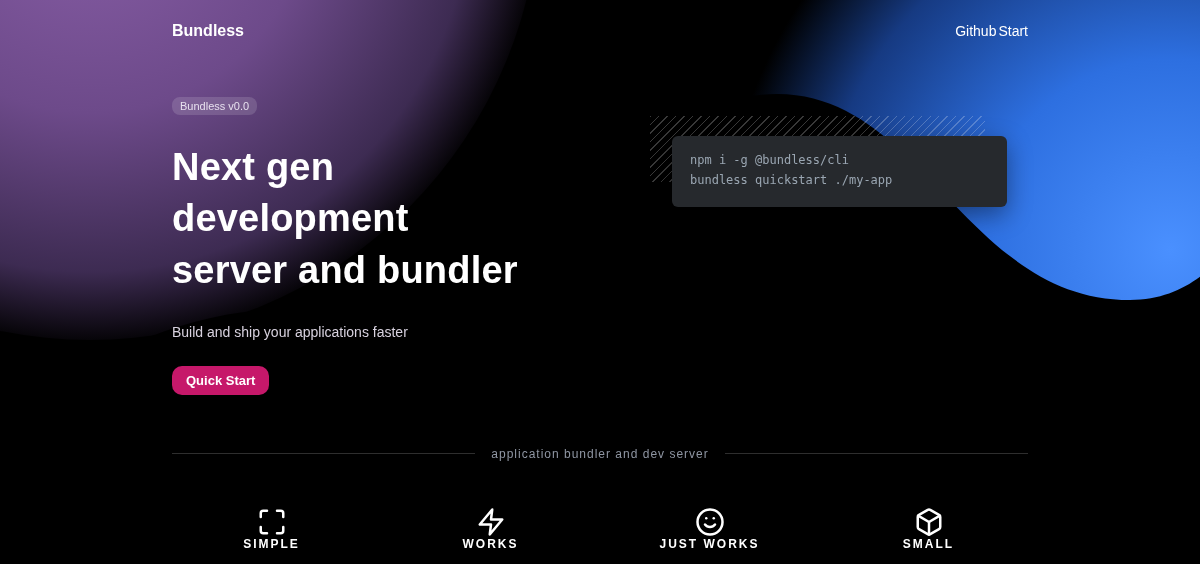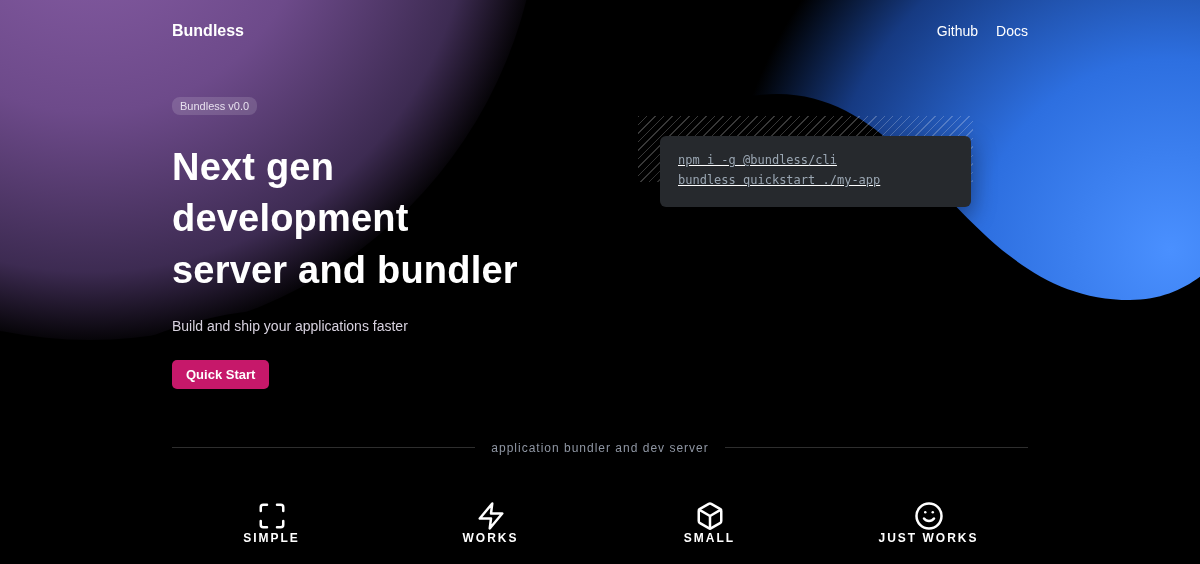--- a/index.html
+++ b/index.html
@@ -47,21 +47,21 @@
   }
 
   
   header {
     display: flex;
     justify-content: space-between;
     align-items: center;
     padding-top: 22px;
   }
   .brand { font-weight: 600; font-size: 16px; }
-  nav { display: flex; gap: 18px; font-size: 14px; }
+  nav { display: flex; gap: 2px; font-size: 14px; }
   nav a { color: #fff; text-decoration: none; cursor: pointer; }
 
   
   .hero { margin-top: 56px; position: relative; }
   .badge {
     display: inline-block;
     background: rgba(255,255,255,0.14);
     color: #e7e0ee;
     font-size: 11px;
     padding: 3px 8px;
@@ -70,44 +70,43 @@
   }
   h1 {
     margin-top: 27px;
     font-size: 38px;
     line-height: 1.35;
     font-weight: 600;
     max-width: 360px;
     letter-spacing: 0.2px;
   }
   .subtitle {
-    margin-top: 22px;
+    margin-top: 28px;
     font-size: 14px;
     color: #d8d2df;
   }
   .cta {
     margin-top: 26px;
     display: inline-block;
     background: #c6186a;
     color: #fff;
     font-size: 13px;
     font-weight: 600;
     padding: 7px 14px;
-    border-radius: 5px;
+    border-radius: 10px;
     border: none;
     cursor: pointer;
   }
 
   
   .code-wrap {
     position: absolute;
-    left: 488px;
+    left: 500px;
     top: 40px;
-    width: 311px;
-    text-decoration: underline;
+    width: 335px;
   }
   .hatch {
     position: absolute;
     left: -22px; top: -20px;
     width: 335px; height: 66px;
     background: repeating-linear-gradient(135deg,
       rgba(255,255,255,0.45) 0, rgba(255,255,255,0.45) 1px,
       transparent 1px, transparent 6px);
     opacity: 0.5;
     pointer-events: none;
@@ -183,21 +182,21 @@
       <path d="M0,564 L0,430 C150,300 300,290 400,330 C540,385 580,115 760,95 C920,78 960,300 1130,300 C1200,300 1230,245 1260,215 L1260,564 Z" fill="#000"></path>
       <path d="M0,0 L0,110 C60,60 150,10 260,10 L1200,10 L1200,0 Z" fill="none"></path>
     </svg>
   </div>
 
   <div class="content">
     <header>
       <div class="brand">Bundless</div>
       <nav>
         <a>Github</a>
-        <a>Docs</a>
+        <a>Start</a>
       </nav>
     </header>
 
     <section class="hero">
       <span class="badge">Bundless v0.0</span>
       <h1>Next gen development server and bundler</h1>
       <p class="subtitle">Build and ship your applications faster</p>
       <button class="cta">Quick Start</button>
 
       <div class="code-wrap">
@@ -229,33 +228,33 @@
         <span class="icon">
           <svg viewBox="0 0 24 24" stroke-linecap="round" stroke-linejoin="round">
             <polygon points="13 2 3 14 12 14 11 22 21 10 12 10 13 2"></polygon>
           </svg>
         </span>
         <span class="feature-label">WORKS</span>
       </div>
       <div class="feature">
         <span class="icon">
           <svg viewBox="0 0 24 24" stroke-linecap="round" stroke-linejoin="round">
-            <path d="M21 16V8a2 2 0 0 0-1-1.73l-7-4a2 2 0 0 0-2 0l-7 4A2 2 0 0 0 3 8v8a2 2 0 0 0 1 1.73l7 4a2 2 0 0 0 2 0l7-4A2 2 0 0 0 21 16z"></path>
-            <polyline points="3.27 6.96 12 12.01 20.73 6.96"></polyline>
-              <line x1="12" y1="22.08" x2="12" y2="12"></line>
-          </svg>
-        </span>
-        <span class="feature-label">SMALL</span>
-      </div>
-      <div class="feature">
-        <span class="icon">
-          <svg viewBox="0 0 24 24" stroke-linecap="round" stroke-linejoin="round">
             <circle cx="12" cy="12" r="10"></circle>
             <path d="M8 14s1.5 2 4 2 4-2 4-2"></path>
             <line x1="9" y1="9" x2="9.01" y2="9"></line>
               <line x1="15" y1="9" x2="15.01" y2="9"></line>
           </svg>
         </span>
         <span class="feature-label">JUST WORKS</span>
       </div>
+      <div class="feature">
+        <span class="icon">
+          <svg viewBox="0 0 24 24" stroke-linecap="round" stroke-linejoin="round">
+            <path d="M21 16V8a2 2 0 0 0-1-1.73l-7-4a2 2 0 0 0-2 0l-7 4A2 2 0 0 0 3 8v8a2 2 0 0 0 1 1.73l7 4a2 2 0 0 0 2 0l7-4A2 2 0 0 0 21 16z"></path>
+            <polyline points="3.27 6.96 12 12.01 20.73 6.96"></polyline>
+              <line x1="12" y1="22.08" x2="12" y2="12"></line>
+          </svg>
+        </span>
+        <span class="feature-label">SMALL</span>
+      </div>
     </div>
   </div>
 </div>
 
 </body></html>

